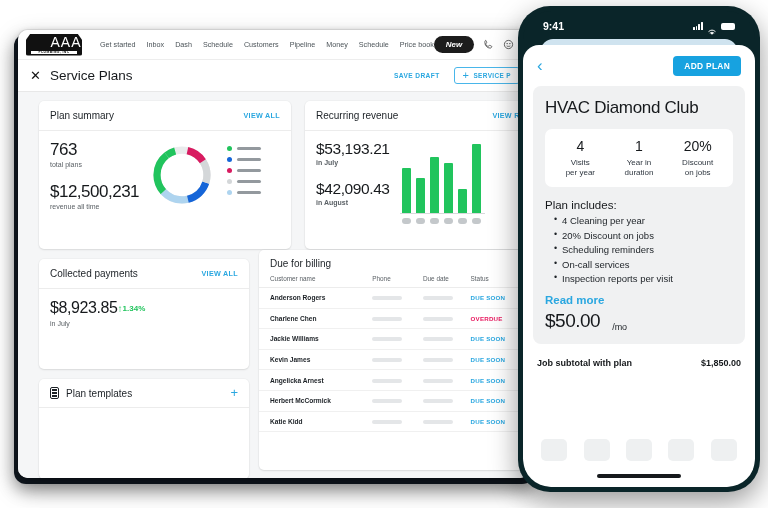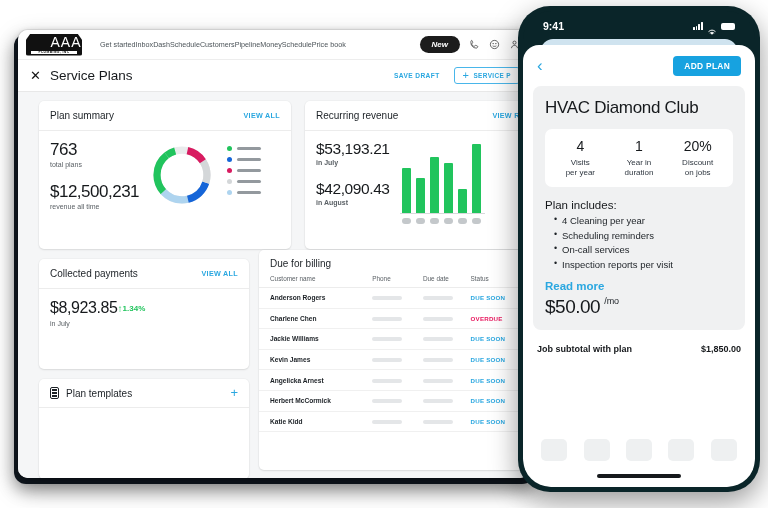--- a/index.html
+++ b/index.html
@@ -47,21 +47,21 @@
     color:#fff;
     display:flex; flex-direction:column;
     align-items:center; justify-content:center;
     line-height:1;
     flex:0 0 auto;
     clip-path: polygon(8% 0, 92% 0, 100% 28%, 100% 100%, 0 100%, 0 28%);
   }
   .logo .l1{ font-size:14px; font-weight:normal; letter-spacing:1px;margin-left:24px; }
   .logo .l2{ font-size:3.4px; font-weight:bold; letter-spacing:.4px; background:#fff;color:#111;
              width:46px; text-align:center; margin-top:1.5px;}
-  .navlinks{ display:flex; margin-left:18px; }
+  .navlinks{ display:flex; gap:11px; margin-left:18px; }
   .navlinks span{ font-size:7.2px; color:#4b5358; white-space:nowrap; }
   .topright{ margin-left:auto; display:flex; align-items:center; gap:9px; }
   .btn-new{
     background:#1c1c1c; color:#fff;
     font-size:8px; font-style:italic; font-weight:bold;
     padding:4px 12px; border-radius:12px;
   }
   .ticon{ width:11px;height:11px; color:#2d3436; display:flex;align-items:center;justify-content:center; }
   .ticon svg{ width:11px;height:11px; fill:none; stroke:#333; stroke-width:1.6; }
 
@@ -210,21 +210,21 @@
     display:flex; padding:9px 6px; text-align:center;
   }
   .metric{ flex:1;}
   .m-num{ font-size:14px; color:#16191c; font-weight:400;}
   .m-lbl{ font-size:8px; color:#2f3740; line-height:1.25; margin-top:4px;}
   .includes-t{ font-size:11.5px; color:#16191c; margin-top:12px;}
   .inc-list{ margin-top:4px; padding-left:9px;}
   .inc-list li{ font-size:9.5px; color:#1c2126; margin-top:3.5px; list-style:none; position:relative; padding-left:8px;}
   .inc-list li:before{ content:"\2022"; position:absolute; left:0; top:-1px; font-size:9px;}
   .readmore{ font-size:11.5px; color:#2aa7e0; font-weight:bold; margin-top:10px;}
-  .price-row{ margin-top:4px; display:flex; align-items:flex-start; gap:4px;}
+  .price-row{ margin-top:4px; display:flex; align-items:flex-end; gap:12px;}
   .price{ font-size:19px; color:#16191c; letter-spacing:-.5px;}
   .permo{ font-size:9px; color:#1c2126;}
   .subtotal{
     display:flex; align-items:center; justify-content:space-between;
     padding:14px 14px 0 14px;
   }
   .sub-l{ font-size:9px; color:#16191c; font-weight:bold;}
   .sub-r{ font-size:9px; color:#16191c; font-weight:bold;}
   .keyrow{
     position:absolute; left:0; right:0; bottom:26px;
@@ -519,20 +519,21 @@
           </div>
           <div class="metric">
             <div class="m-num">20%</div>
             <div class="m-lbl">Discount<br>on jobs</div>
           </div>
         </div>
 
         <div class="includes-t">Plan includes:</div>
         <ul class="inc-list" id="inc-list">
             <li>4 Cleaning per year</li>
+            <li>20% Discount on jobs</li>
             <li>Scheduling reminders</li>
             <li>On-call services</li>
             <li>Inspection reports per visit</li>
           </ul>
 
         <div class="readmore">Read more</div>
         <div class="price-row">
           <span class="price">$50.00</span>
           <span class="permo">/mo</span>
         </div>

